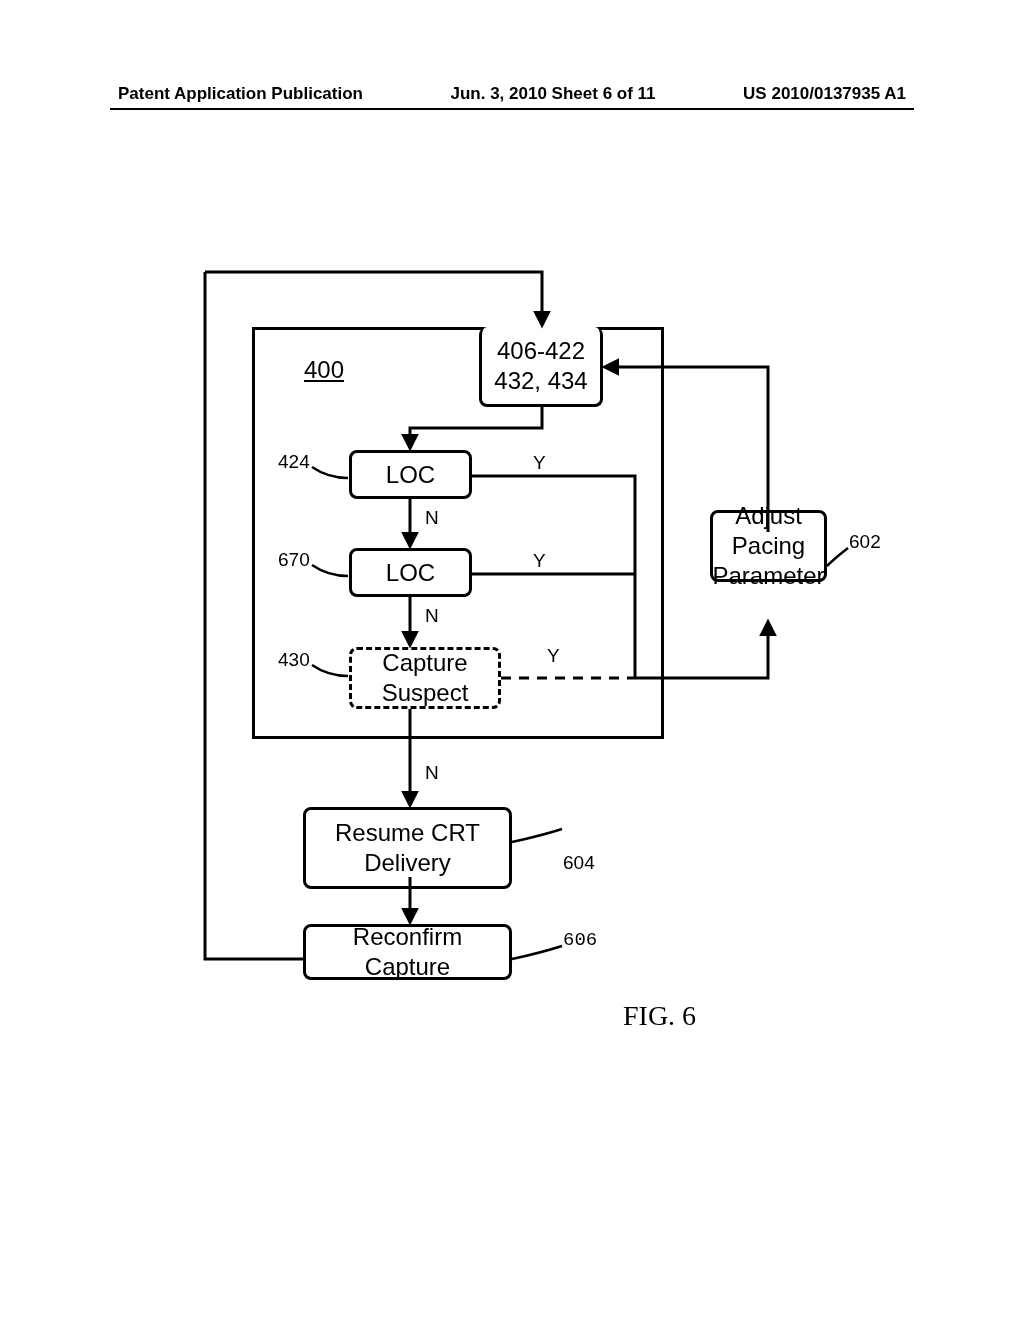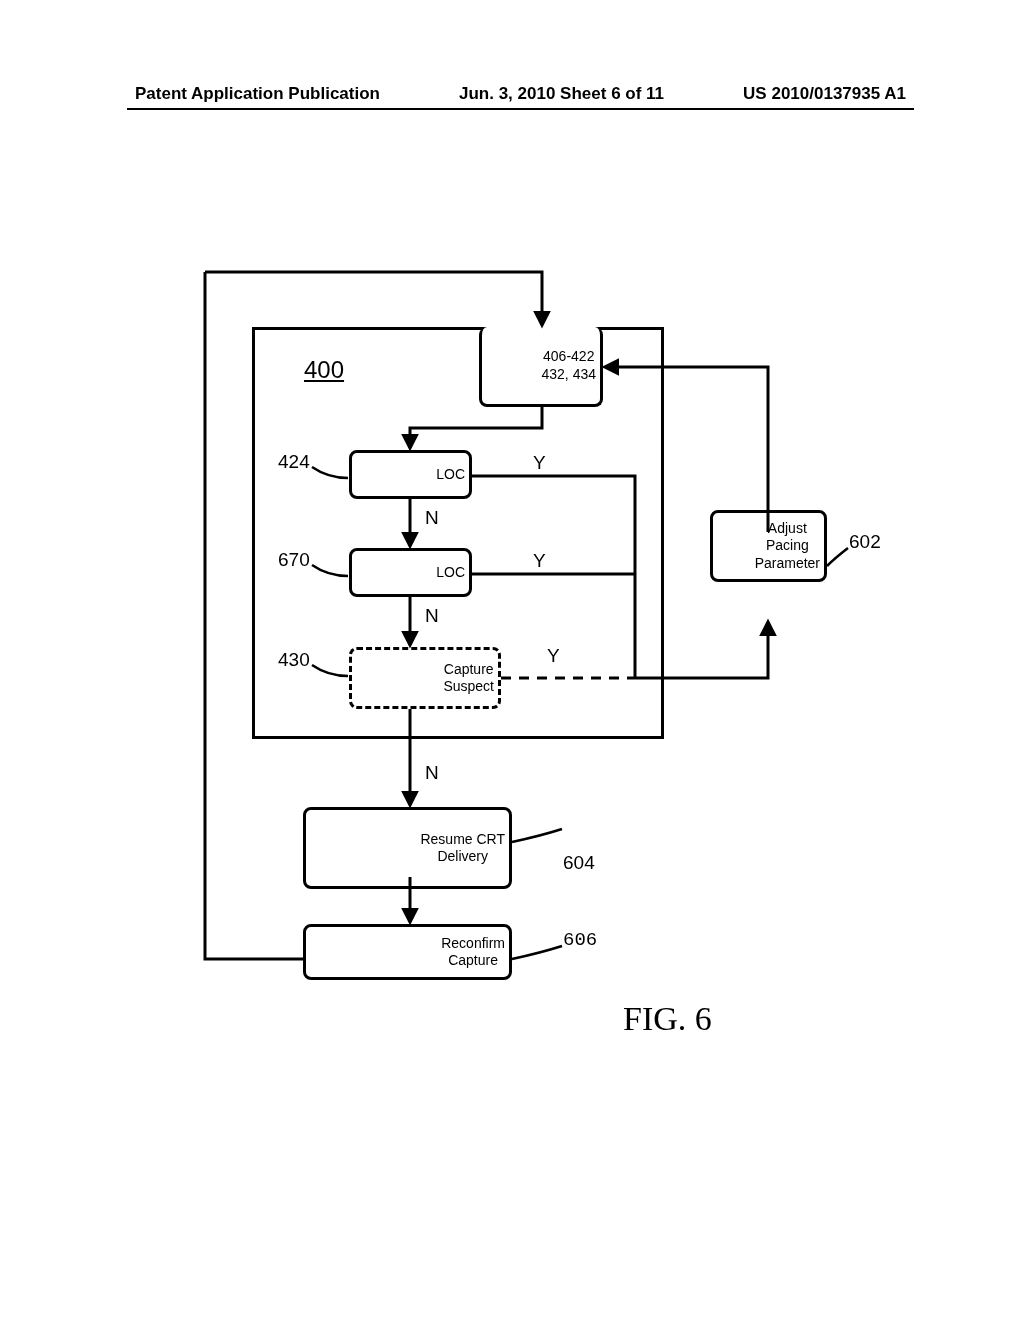--- a/index.html
+++ b/index.html
@@ -12,39 +12,38 @@
   }
   .header {
     position: absolute;
     top: 84px;
     left: 0; right: 0;
     padding: 0 118px;
     display: flex;
     justify-content: space-between;
     font-size: 17px;
     font-weight: bold;
-    margin-left: 17px;
   }
   .header .rule {
     position: absolute;
     top: 24px;
     left: 110px;
     right: 110px;
     border-top: 2px solid #000;
   }
   .box {
     position: absolute;
     border: 3px solid #000;
     border-radius: 8px;
     background: #fff;
     display: flex;
     align-items: center;
-    justify-content: flex-end;
+    justify-content: center;
     text-align: center;
-    font-size: 14px;
+    font-size: 24px;
     line-height: 1.25;
     padding: 4px;
   }
   .box.dashed { border-style: dashed; }
   .container {
     position: absolute;
     border: 3px solid #000;
     background: transparent;
   }
   .label {
@@ -53,21 +52,21 @@
     font-weight: normal;
     white-space: nowrap;
   }
   .labelu {
     position: absolute;
     font-size: 24px;
     text-decoration: underline;
   }
   .figcap {
     position: absolute;
-    font-size: 34px;
+    font-size: 28px;
     font-family: "Comic Sans MS", "Marker Felt", cursive;
     font-weight: 400;
   }
   svg.arrows {
     position: absolute;
     left: 0; top: 0;
     width: 1024px;
     height: 1320px;
     overflow: visible;
   }

